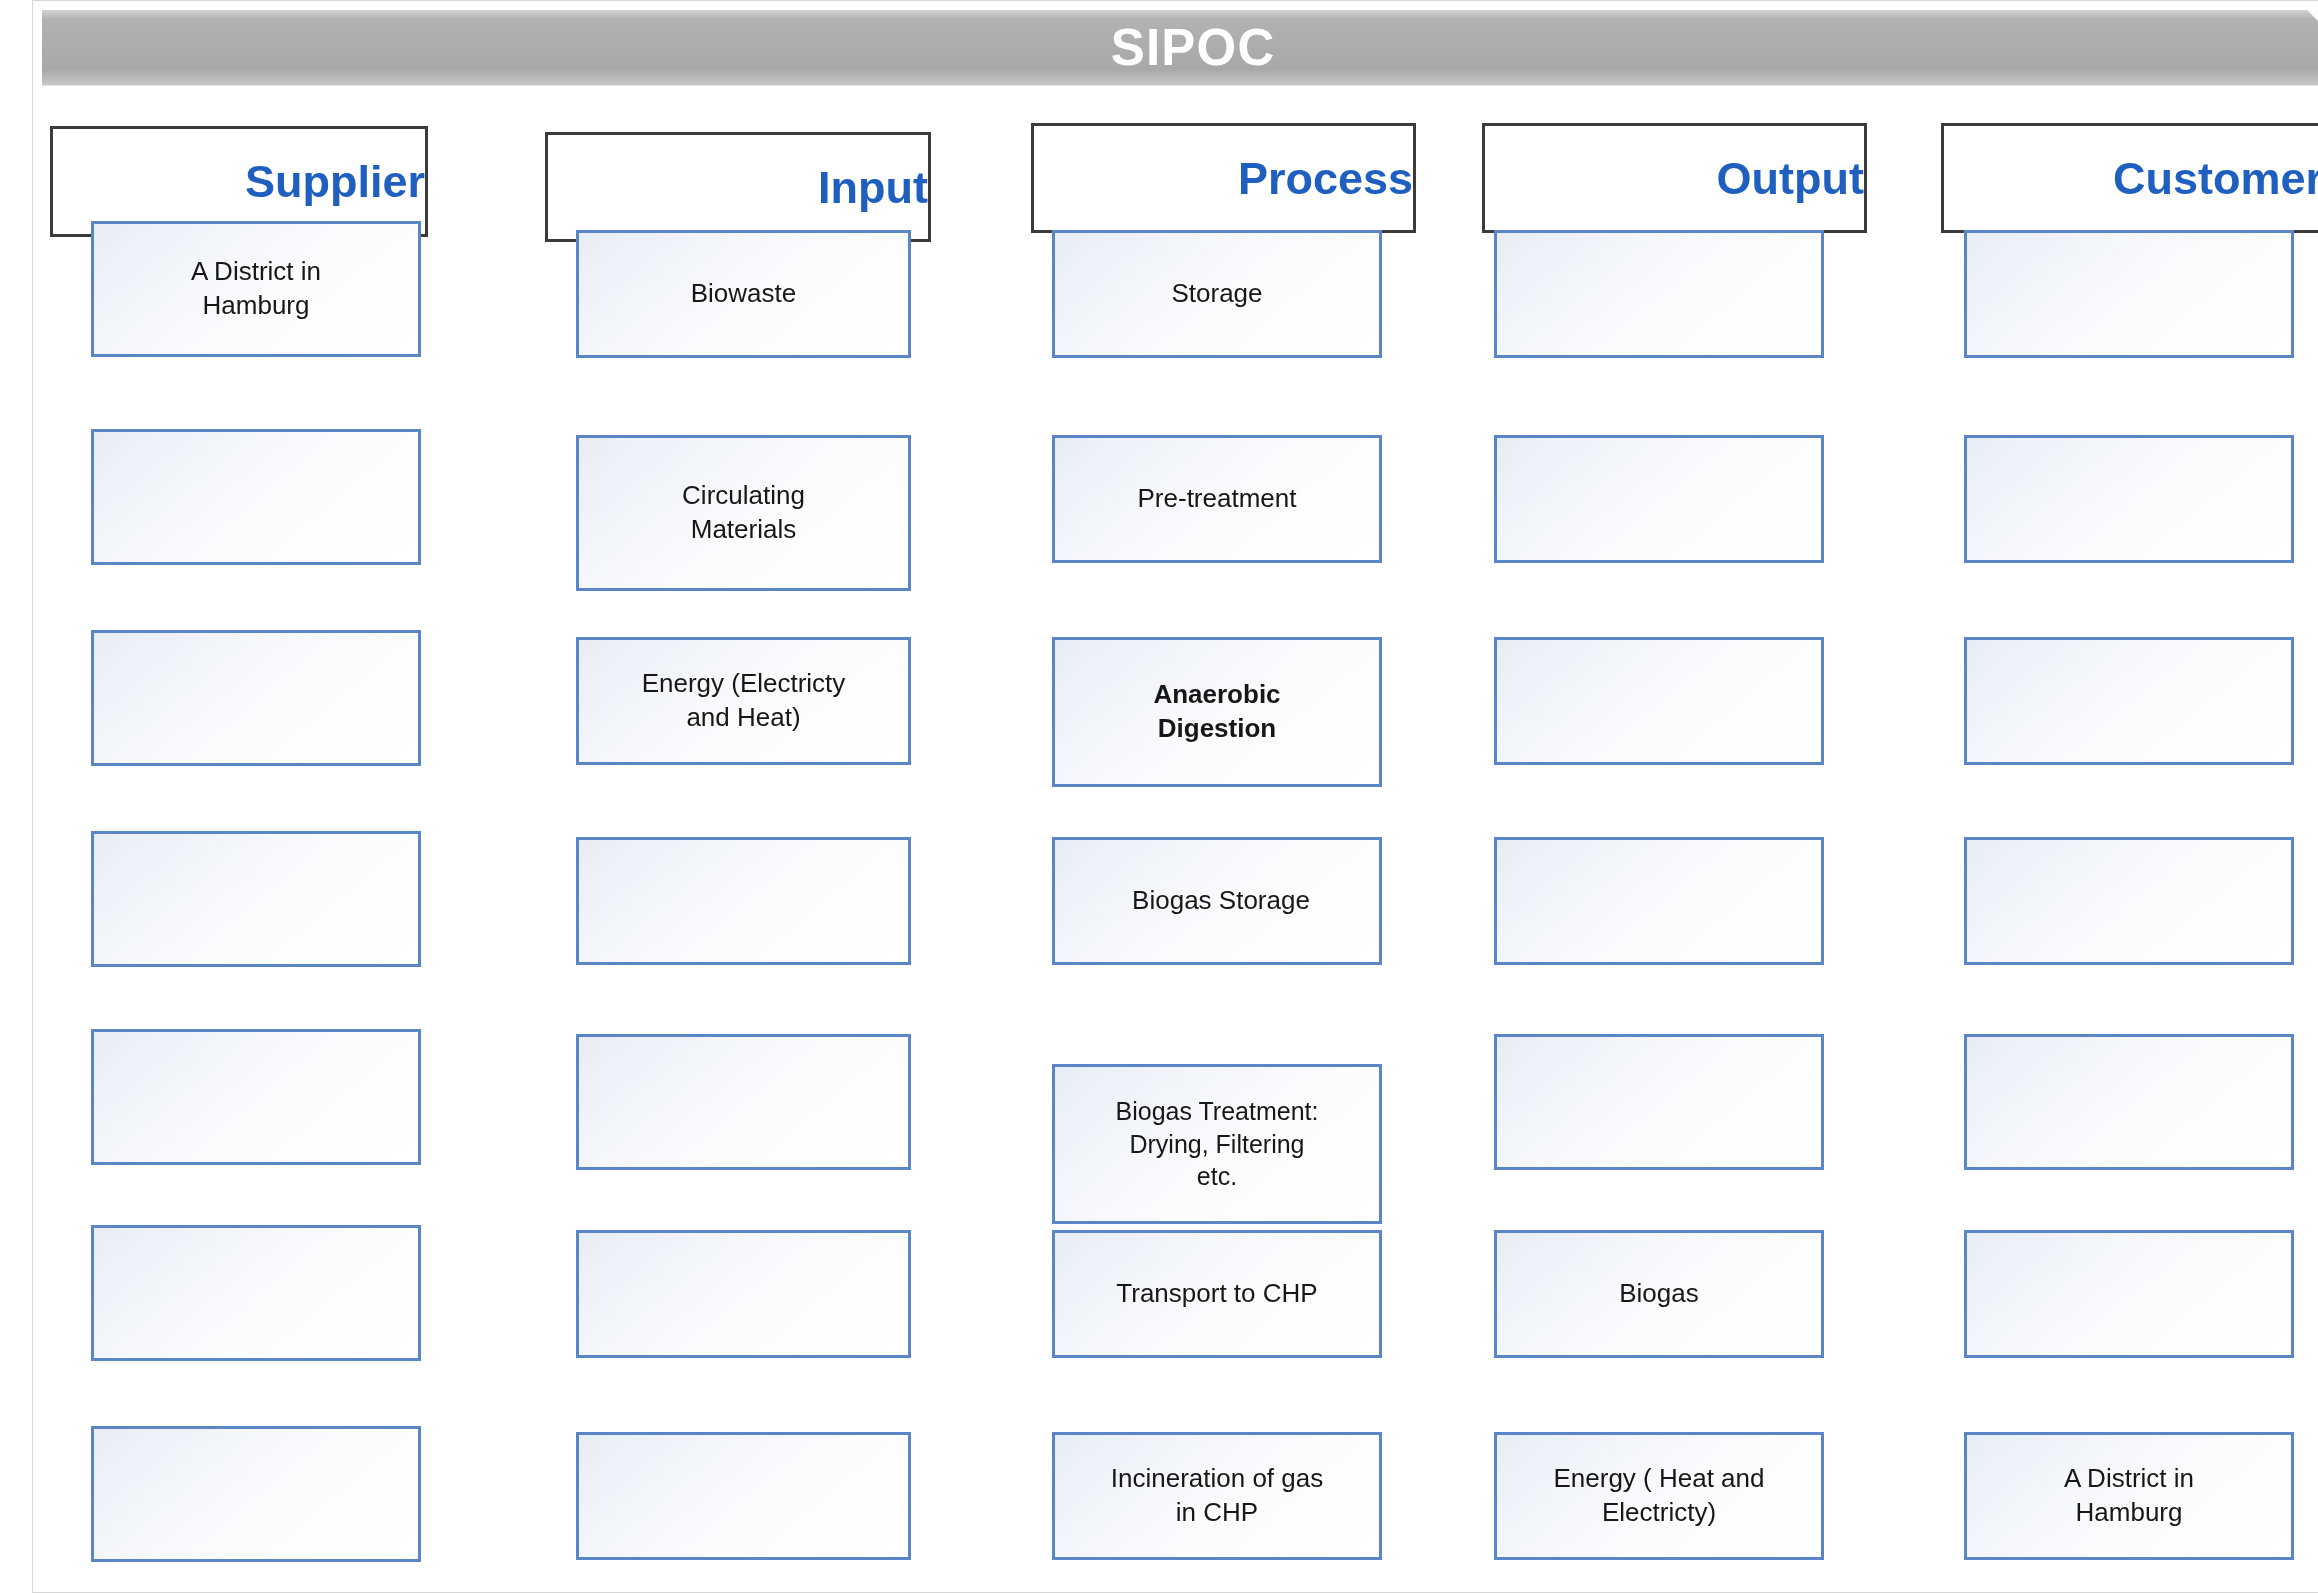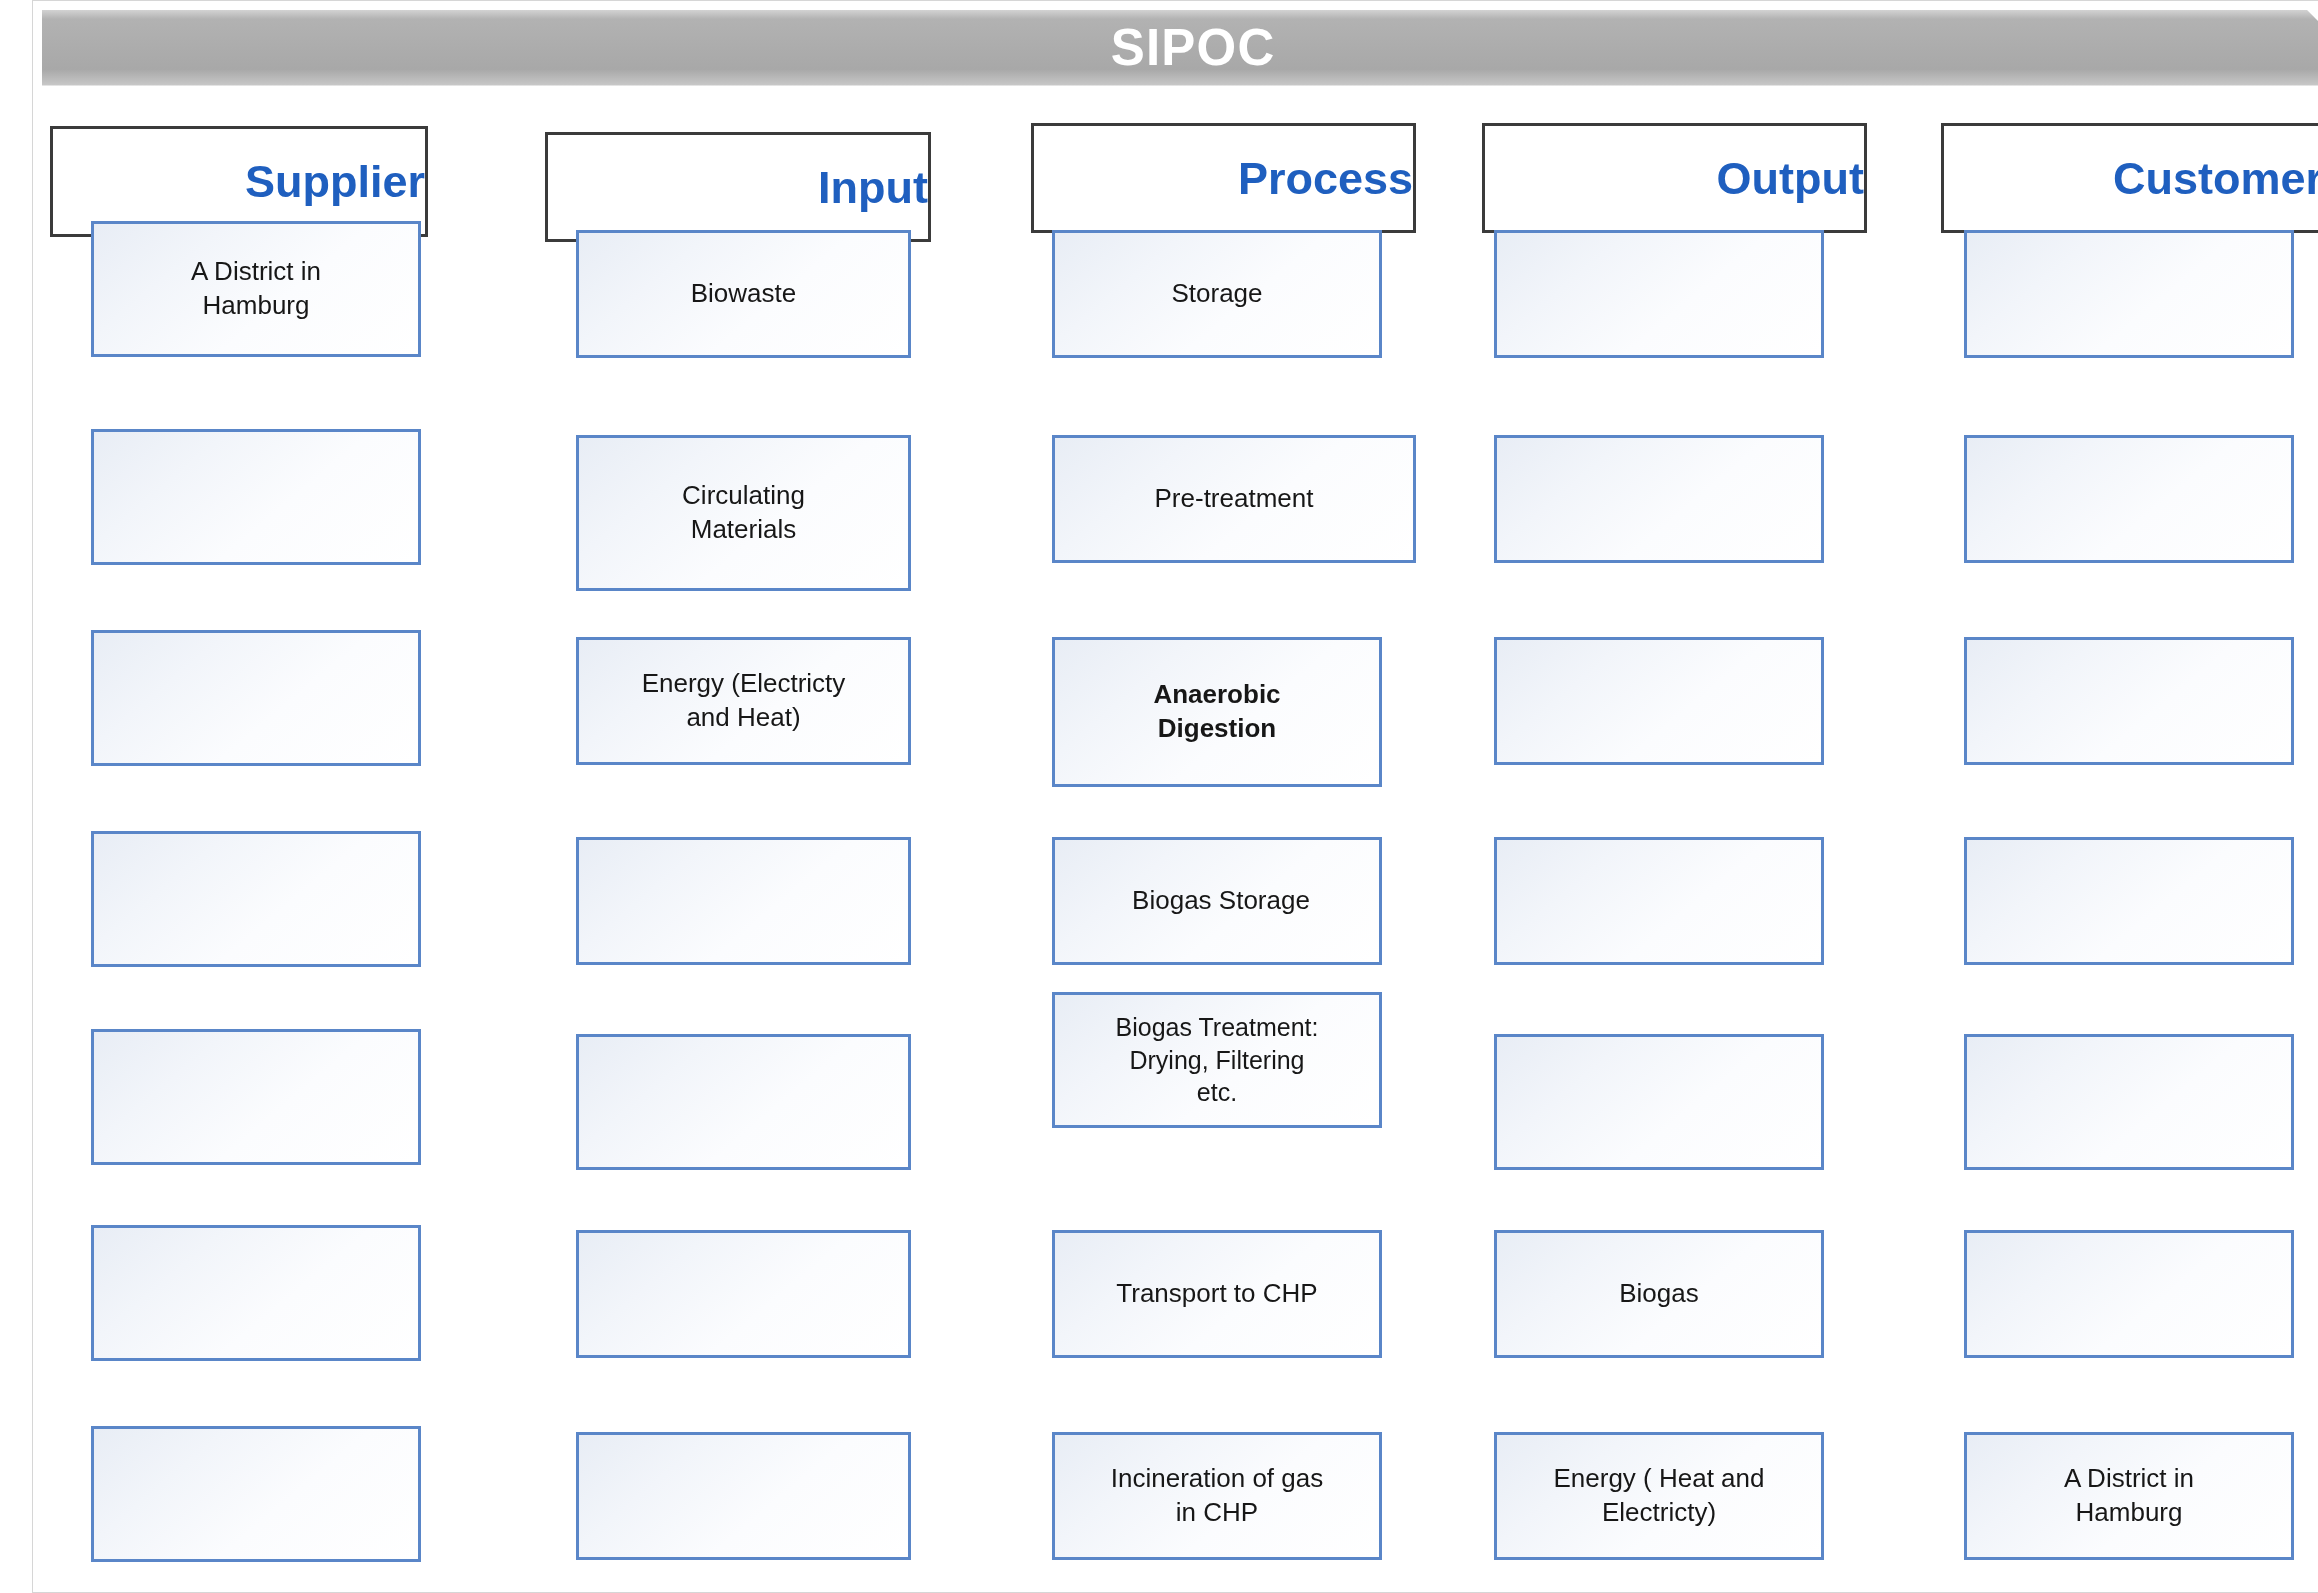--- a/index.html
+++ b/index.html
@@ -150,30 +150,30 @@
       </div>
       <div class="cell" style="left: 543px; top: 1431px; width: 335px; height: 128px;">
         <span class="cell-text"></span>
       </div>
       <div class="col-header" style="left: 998px; top: 122px; width: 385px; height: 110px;">
         <span class="col-header-label">Process</span>
       </div>
       <div class="cell" style="left: 1019px; top: 229px; width: 330px; height: 128px;">
         <span class="cell-text">Storage</span>
       </div>
-      <div class="cell" style="left: 1019px; top: 434px; width: 364px; height: 128px; text-align: right;">
+      <div class="cell" style="left: 1019px; top: 434px; width: 330px; height: 128px; text-align: right;">
         <span class="cell-text">Pre-treatment</span>
       </div>
       <div class="cell" style="left: 1019px; top: 636px; width: 330px; height: 150px; font-weight: bold;">
         <span class="cell-text">Anaerobic<br>Digestion</span>
       </div>
       <div class="cell" style="left: 1019px; top: 836px; width: 330px; height: 128px; padding-left: 8px;">
         <span class="cell-text">Biogas Storage</span>
       </div>
-      <div class="cell" style="left: 1019px; top: 991px; width: 330px; height: 136px;">
+      <div class="cell" style="left: 1019px; top: 1063px; width: 330px; height: 160px;">
         <span class="cell-text small">Biogas Treatment:<br>Drying, Filtering<br>etc.</span>
       </div>
       <div class="cell" style="left: 1019px; top: 1229px; width: 330px; height: 128px;">
         <span class="cell-text">Transport to CHP</span>
       </div>
       <div class="cell" style="left: 1019px; top: 1431px; width: 330px; height: 128px;">
         <span class="cell-text">Incineration of gas<br>in CHP</span>
       </div>
       <div class="col-header" style="left: 1449px; top: 122px; width: 385px; height: 110px;">
         <span class="col-header-label">Output</span>

